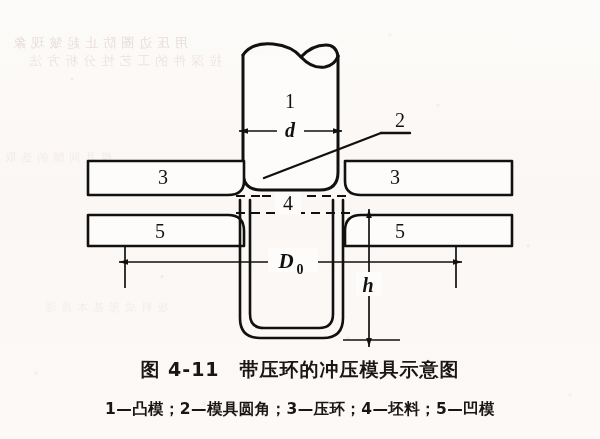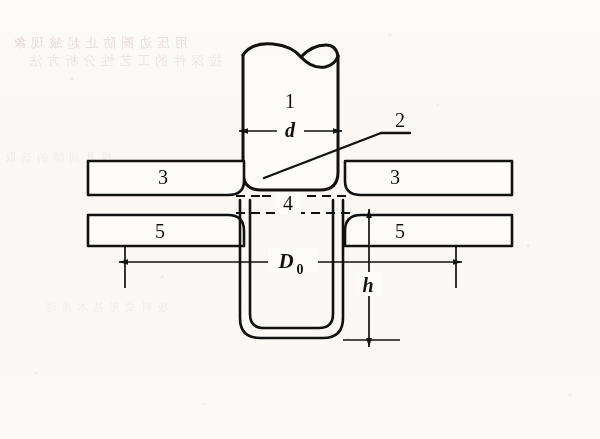--- a/index.html
+++ b/index.html
@@ -203,14 +203,16 @@
       <text x="300" y="274" font-family="'Liberation Serif',serif" font-weight="bold" font-size="14" fill="#111111" text-anchor="middle">0</text>
     </g>
 
     <g>
       <line x1="369" y1="218" x2="369" y2="338" stroke="#111111" stroke-width="1.7" marker-start="url(#arrowStart)" marker-end="url(#arrowEnd)"></line>
       <rect x="356" y="272" width="26" height="24" fill="#fdfcfa" stroke="none"></rect>
       <text x="368" y="292" font-family="'Liberation Serif',serif" font-style="italic" font-weight="bold" font-size="20" fill="#111111" text-anchor="middle">h</text>
     </g>
   </svg>
 
+  <div class="caption-main">图 4-11　带压环的冲压模具示意图</div>
+  <div class="caption-legend">1—凸模；2—模具圆角；3—压环；4—坯料；5—凹模</div>
 
 </div>
 
 </body></html>

